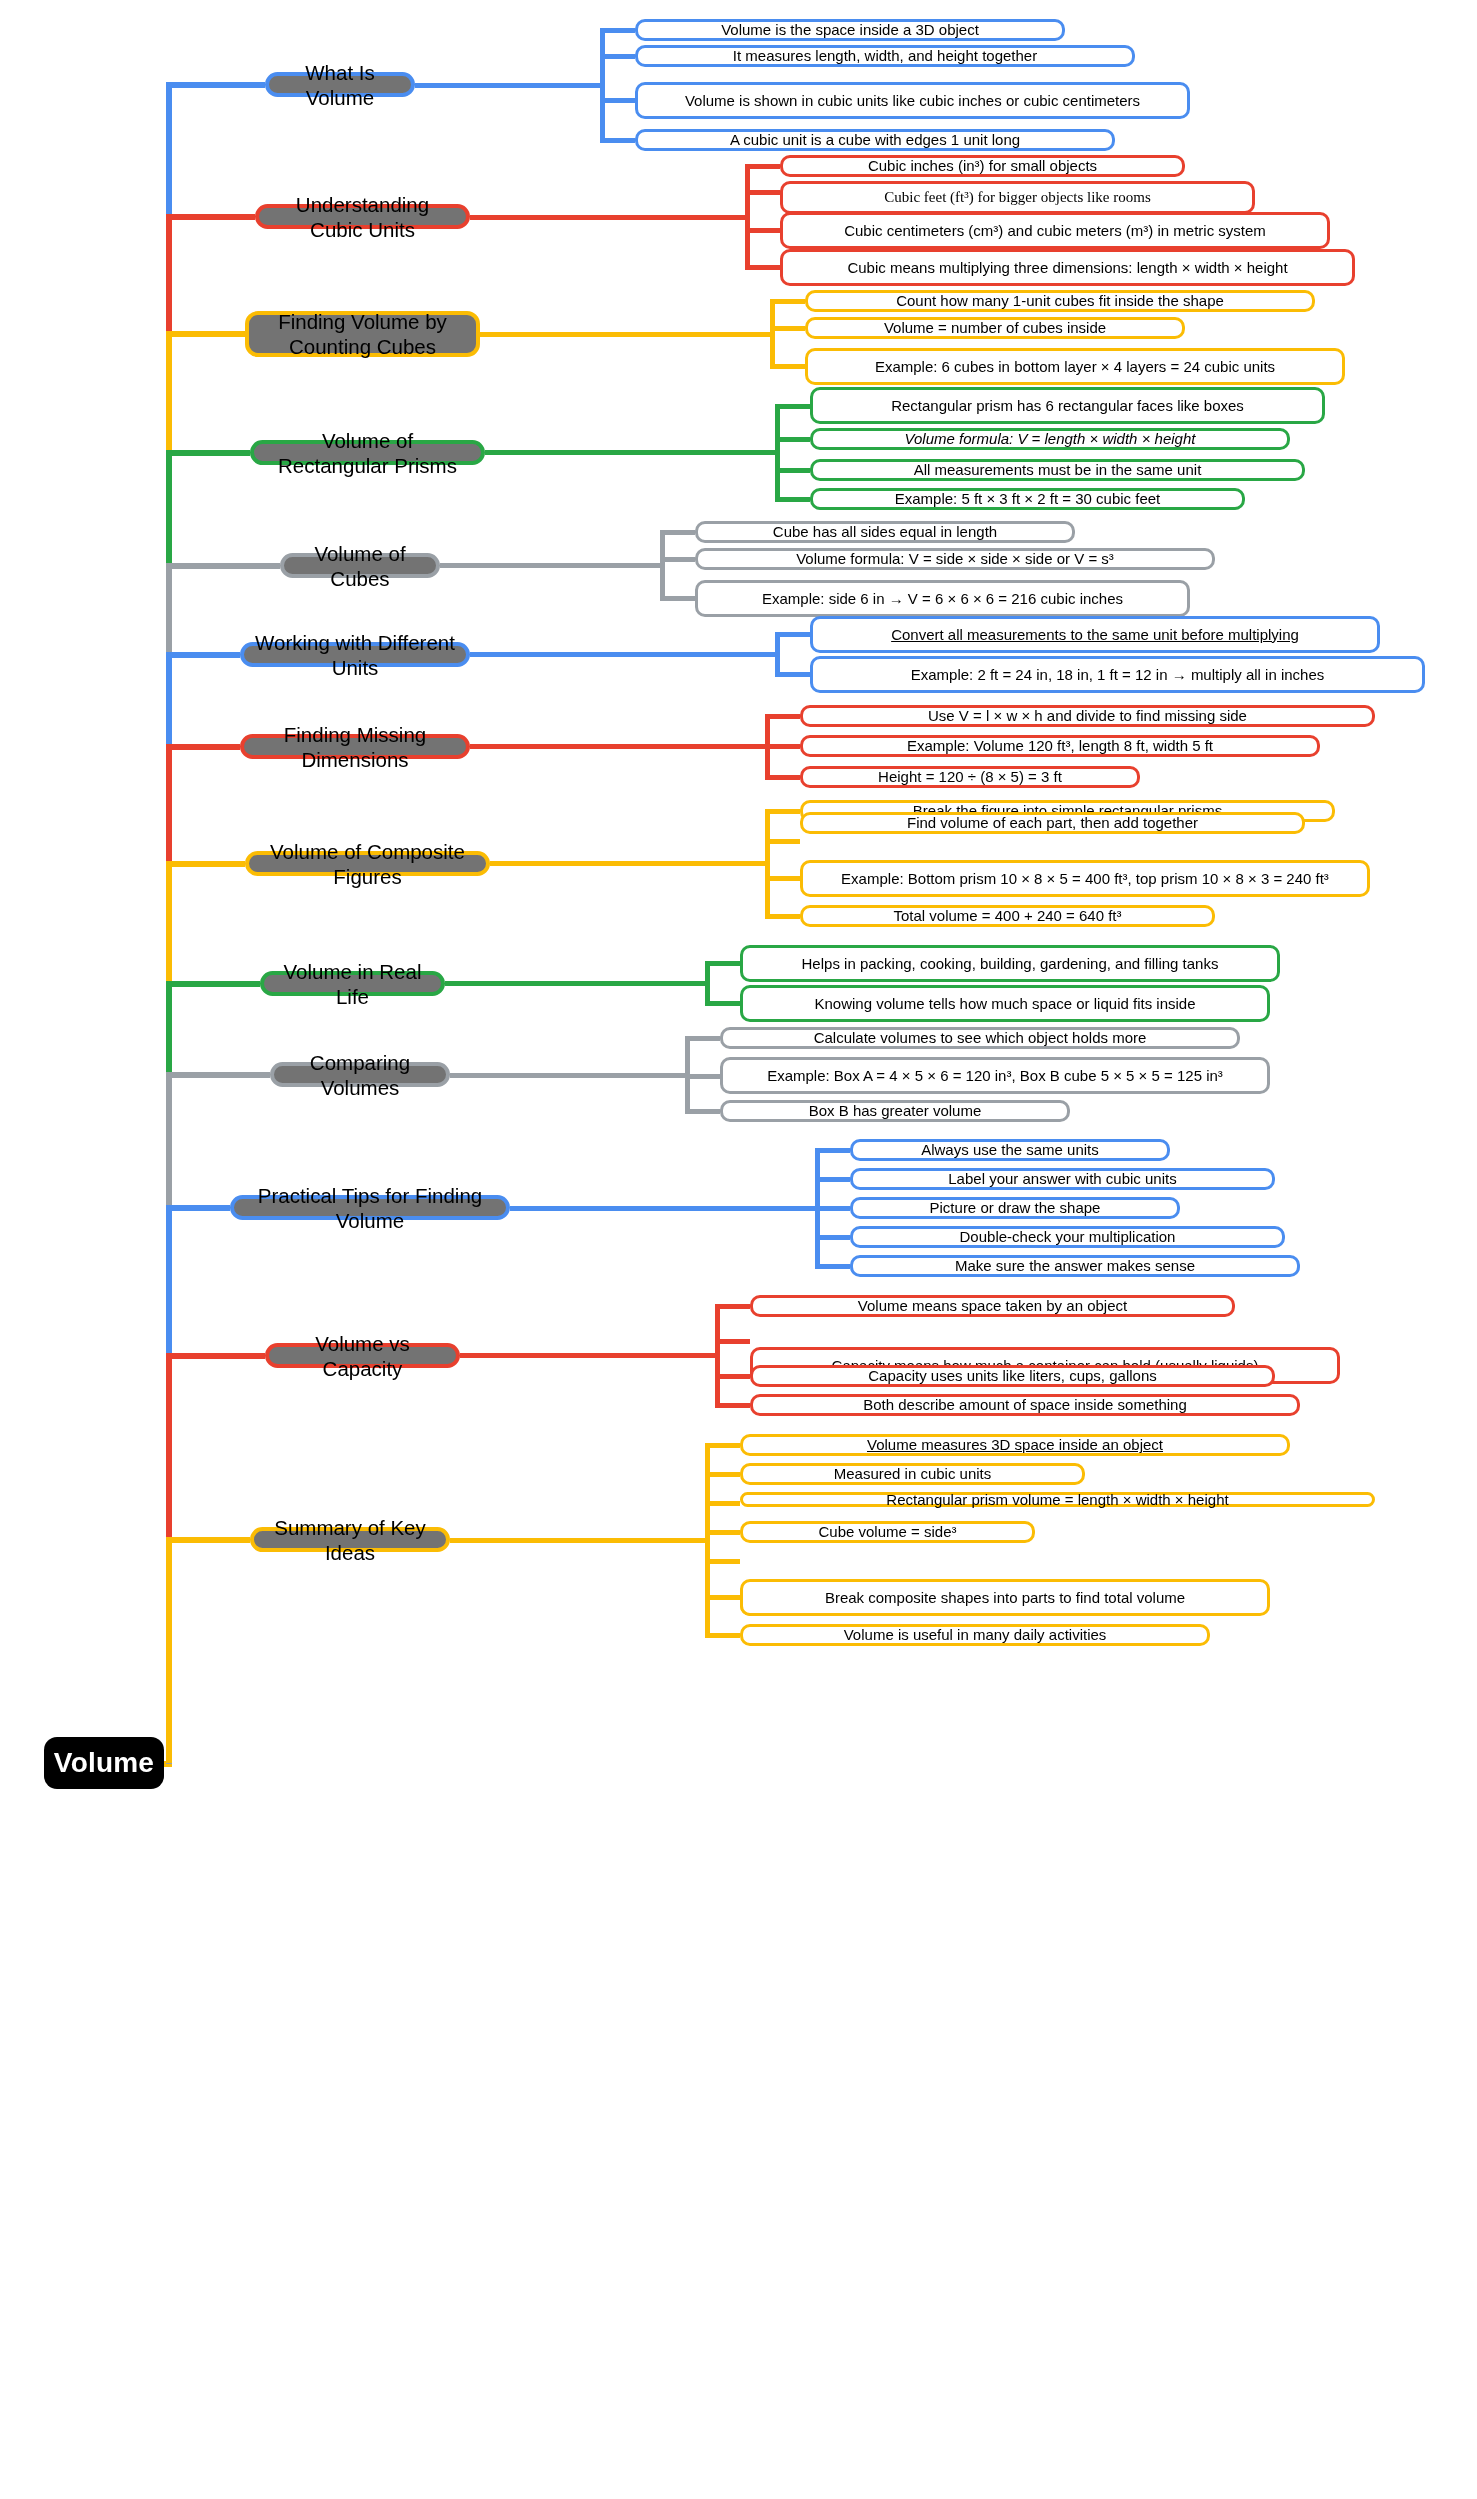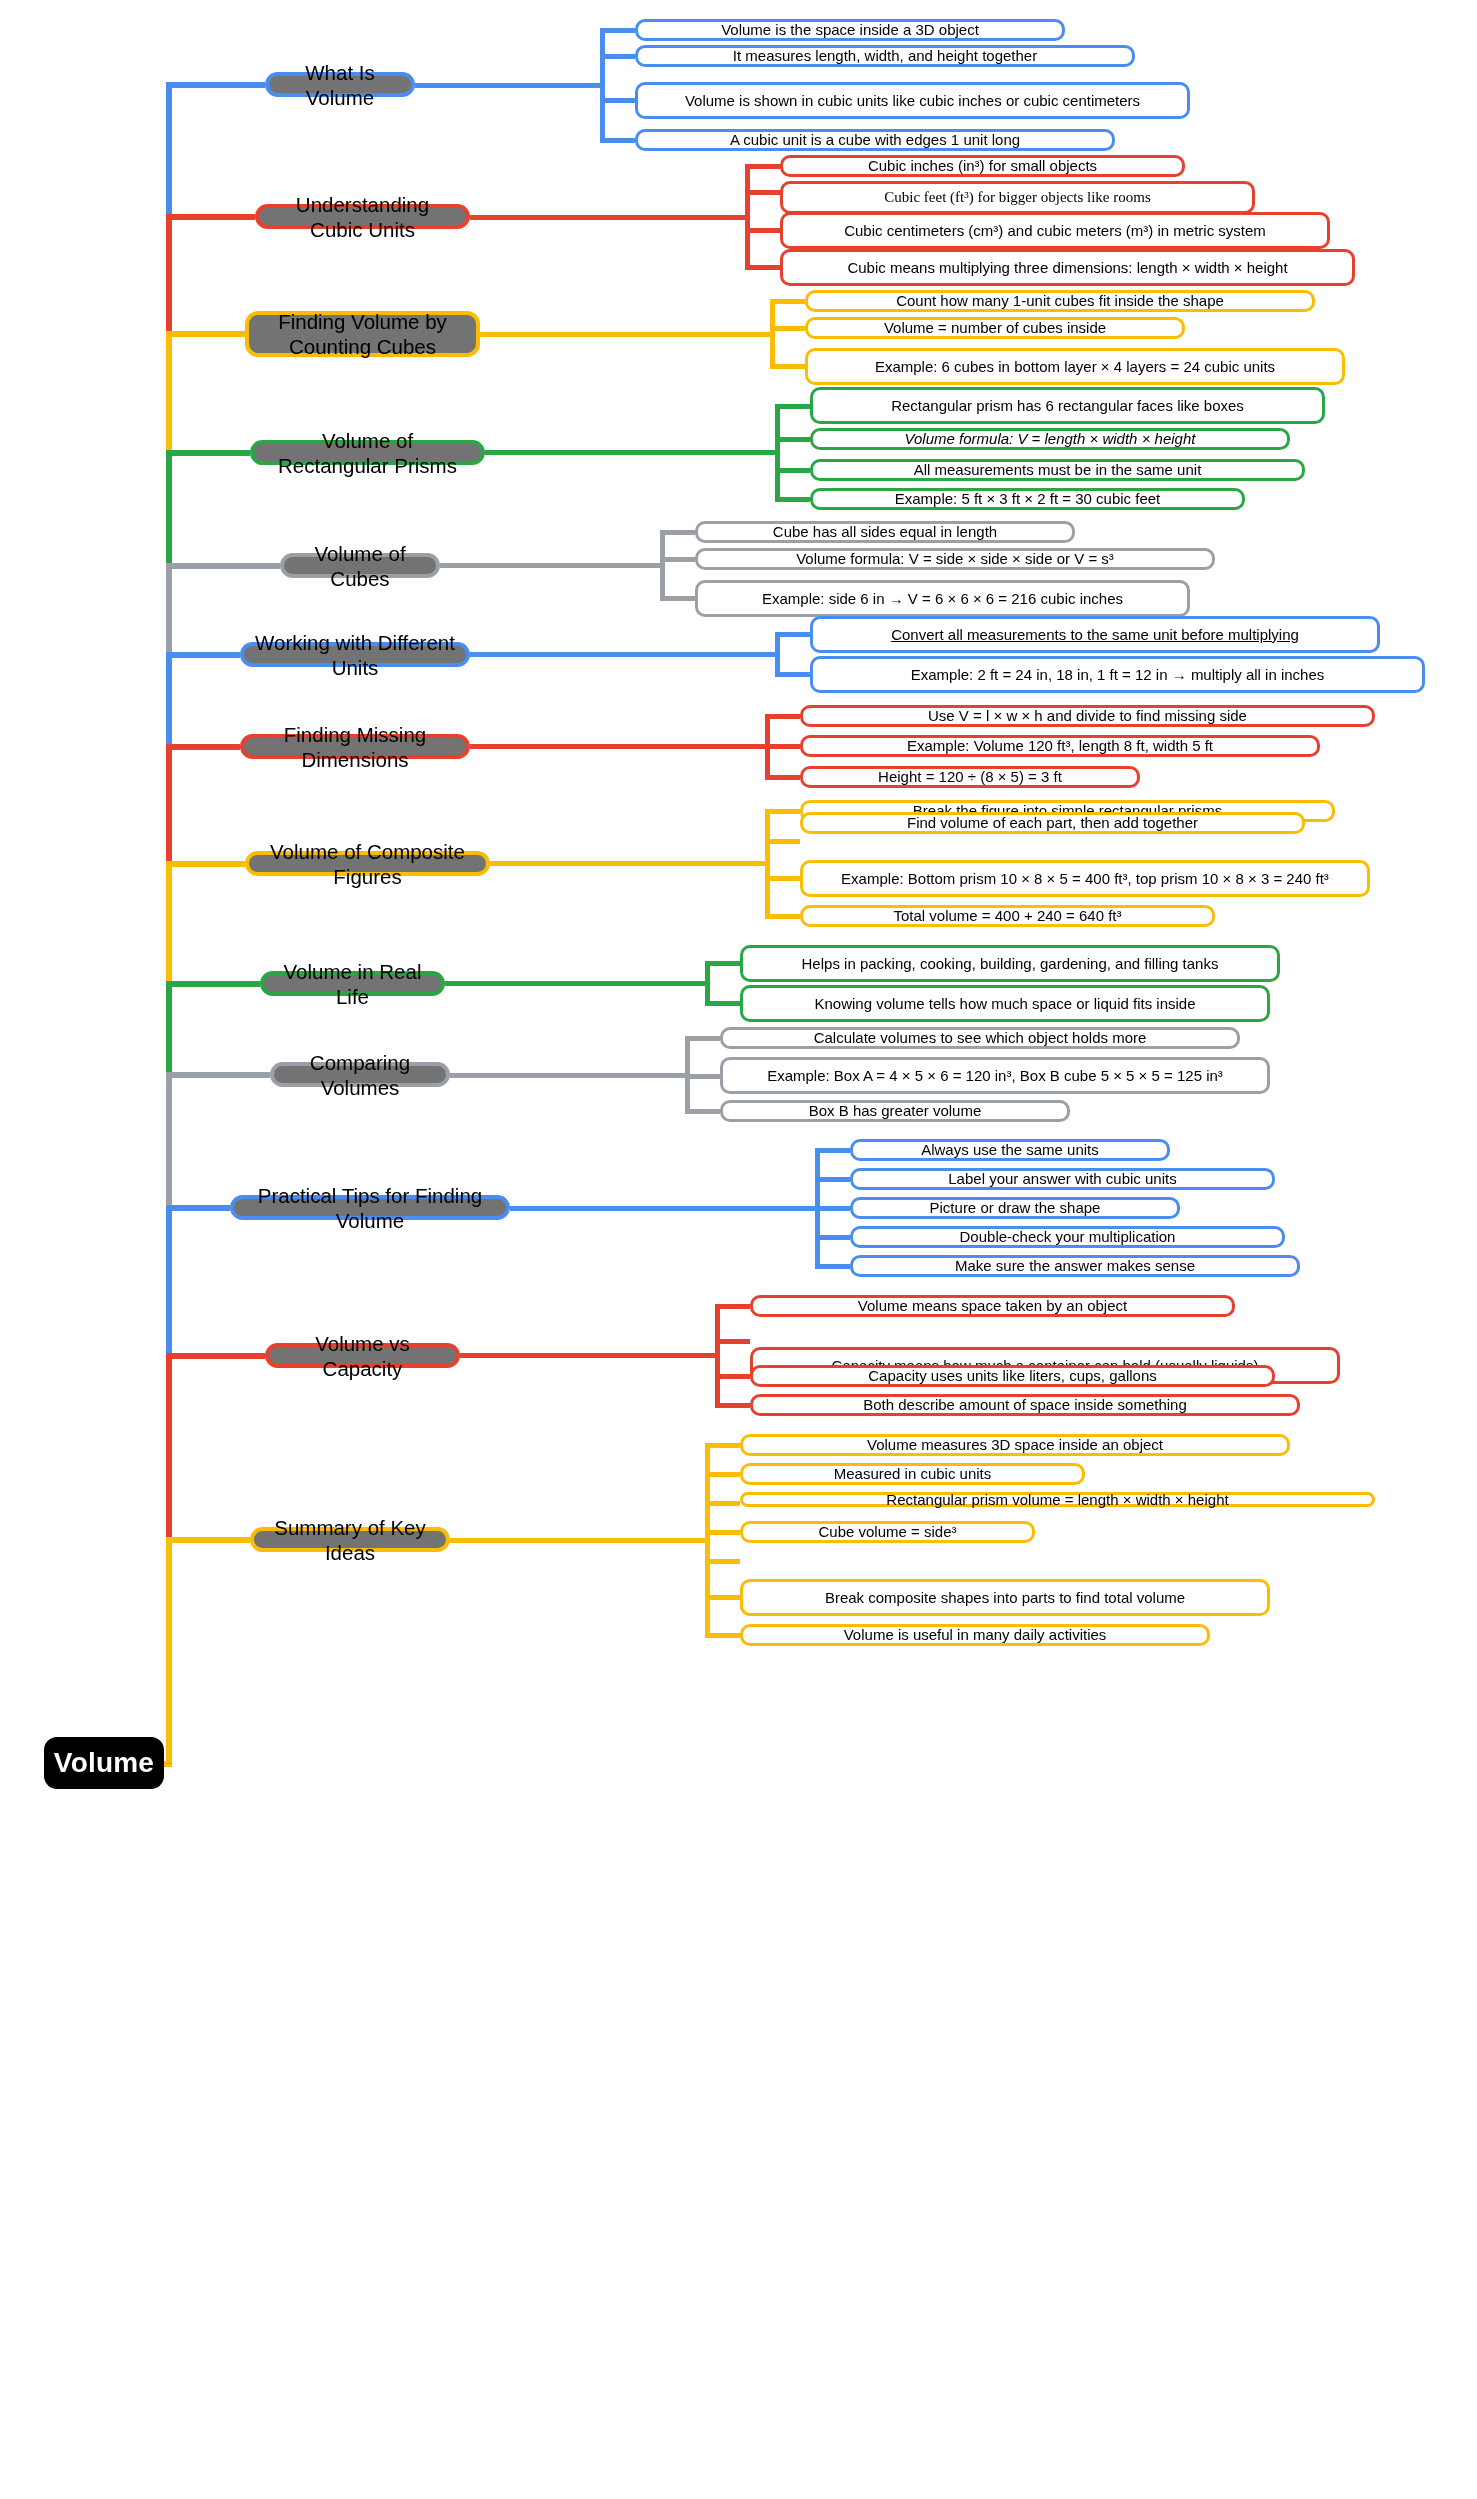--- a/index.html
+++ b/index.html
@@ -201,21 +201,21 @@
       <div class="leaf" style="left: 750px; top: 1347px; width: 590px; height: 37px; border-color: rgb(232, 64, 46);">Capacity means how much a container can hold (usually liquids)</div>
       <div class="leaf" style="left: 750px; top: 1365px; width: 525px; height: 22px; border-color: rgb(232, 64, 46);">Capacity uses units like liters, cups, gallons</div>
       <div class="leaf" style="left: 750px; top: 1394px; width: 550px; height: 22px; border-color: rgb(232, 64, 46);">Both describe amount of space inside something</div>
       <div class="branch" style="left: 265px; top: 1343px; width: 195px; height: 25px; border-color: rgb(232, 64, 46);">Volume vs Capacity</div>
       <div class="conn-h" style="left: 460px; top: 1353px; width: 259px; background: rgb(232, 64, 46);"></div>
       <div class="conn-v" style="left: 715px; top: 1306px; height: 99px; background: rgb(232, 64, 46);"></div>
       <div class="conn-h" style="left: 715px; top: 1304px; width: 35px; background: rgb(232, 64, 46);"></div>
       <div class="conn-h" style="left: 715px; top: 1339px; width: 35px; background: rgb(232, 64, 46);"></div>
       <div class="conn-h" style="left: 715px; top: 1374px; width: 35px; background: rgb(232, 64, 46);"></div>
       <div class="conn-h" style="left: 715px; top: 1403px; width: 35px; background: rgb(232, 64, 46);"></div>
-      <div class="leaf" style="left: 740px; top: 1434px; width: 550px; height: 22px; border-color: rgb(251, 188, 4);">Volume measures 3D space inside an object</div>
+      <div class="leaf" style="left: 740px; top: 1434px; width: 550px; height: 22px; border-color: rgb(251, 188, 4); text-decoration: underline;">Volume measures 3D space inside an object</div>
       <div class="leaf" style="left: 740px; top: 1463px; width: 345px; height: 22px; border-color: rgb(251, 188, 4);">Measured in cubic units</div>
       <div class="leaf" style="left: 740px; top: 1492px; width: 635px; height: 15px; border-color: rgb(251, 188, 4);">Rectangular prism volume = length × width × height</div>
       <div class="leaf" style="left: 740px; top: 1521px; width: 295px; height: 22px; border-color: rgb(251, 188, 4);">Cube volume = side³</div>
       <div class="leaf" style="left: 740px; top: 1550px; width: 425px; height: 22px; border-color: rgb(251, 188, 4); margin-top: 44px;">Convert units before calculating</div>
       <div class="leaf" style="left: 740px; top: 1579px; width: 530px; height: 37px; border-color: rgb(251, 188, 4);">Break composite shapes into parts to find total volume</div>
       <div class="leaf" style="left: 740px; top: 1624px; width: 470px; height: 22px; border-color: rgb(251, 188, 4);">Volume is useful in many daily activities</div>
       <div class="branch" style="left: 250px; top: 1527px; width: 200px; height: 25px; border-color: rgb(251, 188, 4);">Summary of Key Ideas</div>
       <div class="conn-h" style="left: 450px; top: 1538px; width: 259px; background: rgb(251, 188, 4);"></div>
       <div class="conn-v" style="left: 705px; top: 1445px; height: 190px; background: rgb(251, 188, 4);"></div>
       <div class="conn-h" style="left: 705px; top: 1443px; width: 35px; background: rgb(251, 188, 4);"></div>

